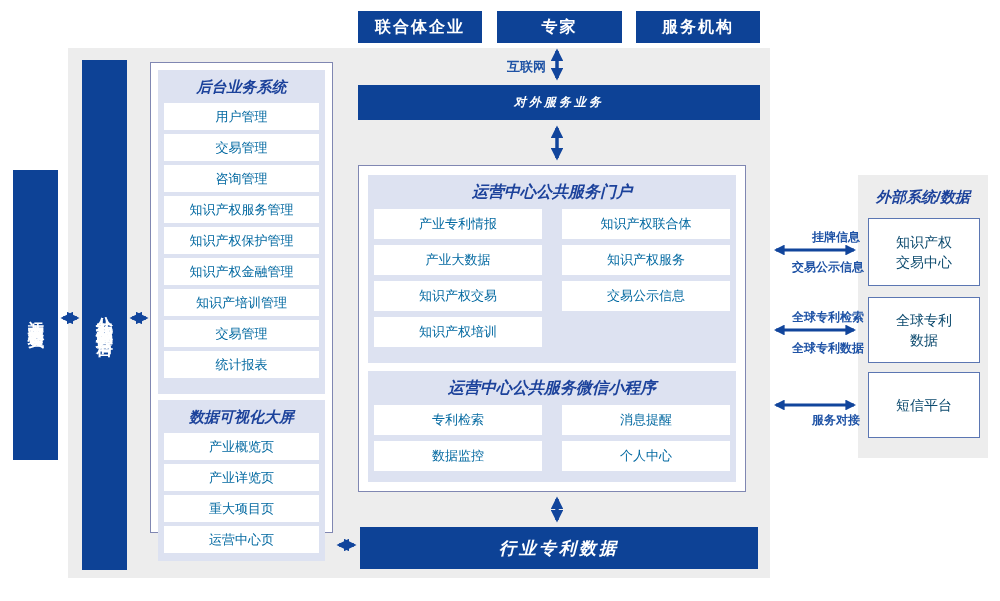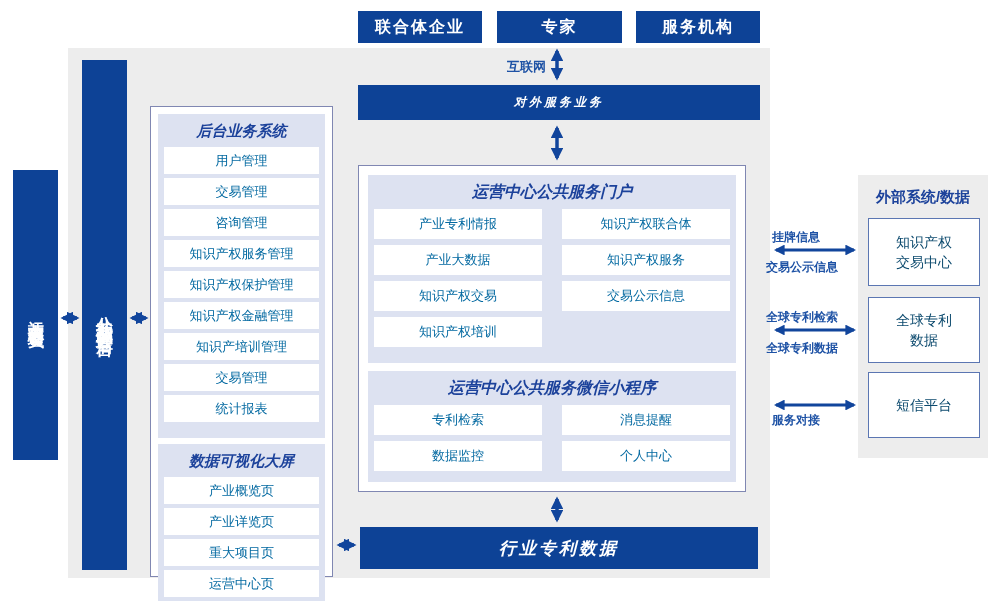--- a/index.html
+++ b/index.html
@@ -35,32 +35,32 @@
     font-size:15px;line-height:24px;height:24px;
   }
   .items-col{display:flex;flex-direction:column;gap:4px;}
   .item{
     background:#ffffff;color:#0369a1;font-size:13px;text-align:center;
     height:27px;line-height:27px;flex:0 0 auto;
   }
   .items-grid{display:grid;grid-template-columns:1fr 1fr;gap:6px 20px;}
   .items-grid .item{height:30px;line-height:30px;}
   .ext-header{
-    position:absolute;text-align:center;font-weight:bold;
+    position:absolute;text-align:center;font-weight:bold;font-style:italic;
     color:#1C429B;font-size:15px;
   }
   .ext-box{
     position:absolute;background:#ffffff;border:1.5px solid #5B76B2;
     box-sizing:border-box;display:flex;flex-direction:column;
     align-items:center;justify-content:center;
     color:#0c4a6e;font-size:14px;line-height:20px;
   }
   .flow-label{
     position:absolute;color:#1E52A5;font-size:12px;font-weight:bold;
-    text-align:left;white-space:nowrap;
+    text-align:right;white-space:nowrap;
   }
   .arrows{position:absolute;left:0;top:0;width:1000px;height:601px;pointer-events:none;}
 </style>
 </head>
 <body>
 
 <div class="canvas">
 
   <div class="gray-panel" style="left:68px;top:48px;width:702px;height:530px;"></div>
 
@@ -70,21 +70,21 @@
   <div class="blue-box actor" style="left:497px;top:11px;width:125px;height:32px;">专家</div>
   <div class="blue-box actor" style="left:636px;top:11px;width:124px;height:32px;">服务机构</div>
 
   <div class="flow-label" style="left:470px;top:58px;width:76px;text-align:right;font-size:13px;">互联网</div>
 
   <div class="blue-box wide-bar" style="left:358px;top:85px;width:402px;height:35px;">对外服务业务</div>
 
   <div class="vbar admin" style="left:13px;top:170px;width:45px;height:290px;">运营中心管理员</div>
   <div class="vbar backend" style="left:82px;top:60px;width:45px;height:510px;">公共功能及管理后台</div>
 
-  <div class="outline-panel" style="left:150px;top:62px;width:183px;height:471px;margin-top:44px;">
+  <div class="outline-panel" style="left:150px;top:62px;width:183px;height:471px;">
     <div class="section" style="left:7px;top:7px;right:7px;height:324px;">
       <div class="section-header">后台业务系统</div>
       <div class="items-col" style="margin-top:4px;">
         <div class="item">用户管理</div>
         <div class="item">交易管理</div>
         <div class="item">咨询管理</div>
         <div class="item">知识产权服务管理</div>
         <div class="item">知识产权保护管理</div>
         <div class="item">知识产权金融管理</div>
         <div class="item">知识产培训管理</div>

